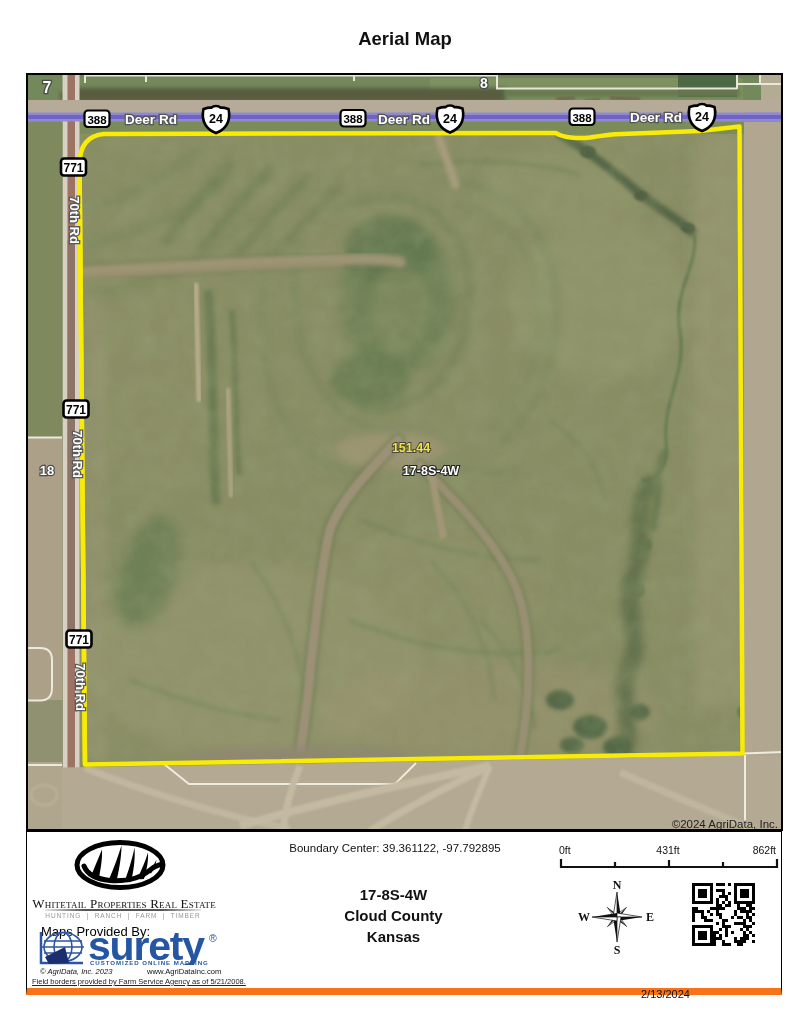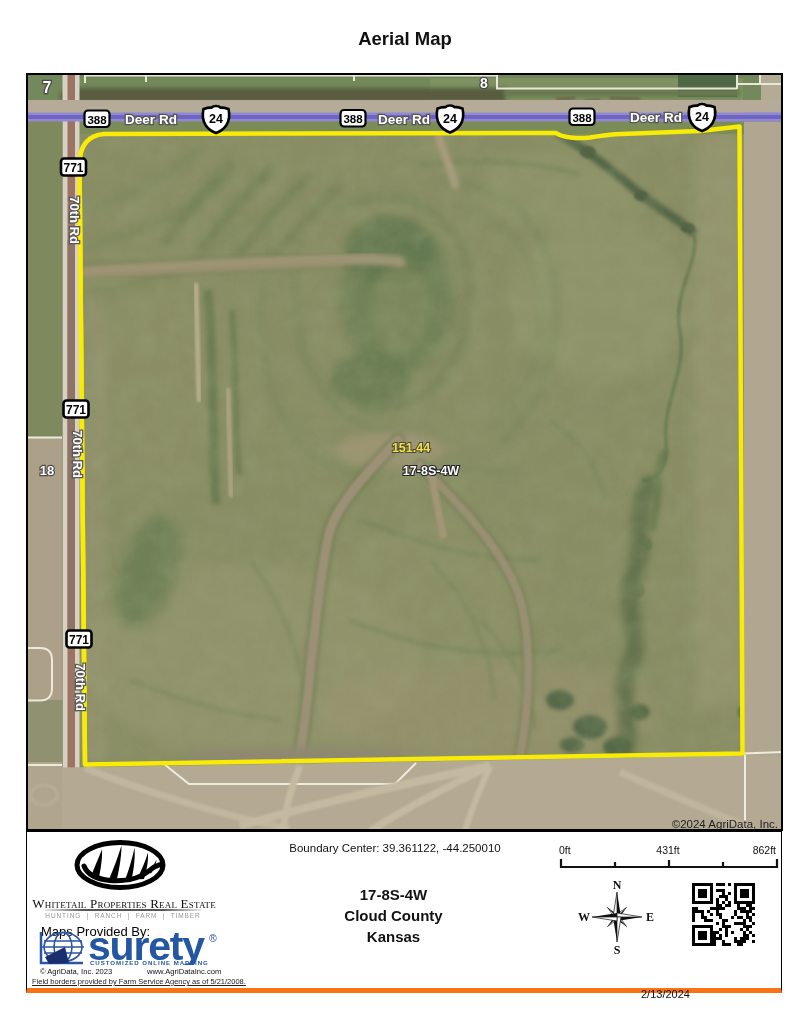--- a/index.html
+++ b/index.html
@@ -284,21 +284,21 @@
 
     <text x="778" y="828" font-size="11.5" text-anchor="end" fill="#222">©2024 AgriData, Inc.</text>
   </g>
 
   <rect x="27" y="74" width="755" height="756" fill="none" stroke="#000" stroke-width="2"></rect>
 </svg>
 </div>
 
 <div class="abs" style="left:26px;top:830.5px;width:754px;height:145px;border:1.5px solid #000;background:#fff;"></div>
 
-<div class="abs" style="left:26px;top:977px;width:754px;height:11px;border-left:1.5px solid #000;border-right:1.5px solid #000;border-bottom:5px solid #f97316;font-size:7.5px;color:#222;background:#fff;">
+<div class="abs" style="left:26px;top:977px;width:754px;height:11px;border-left:1.5px solid #000;border-right:1.5px solid #000;border-bottom:7px solid #f97316;font-size:7.5px;color:#222;background:#fff;">
   <span style="margin-left:5px;text-decoration:underline;">Field borders provided by Farm Service Agency as of 5/21/2008.</span>
 </div>
 
 <div class="abs" style="left:66px;top:837px;width:108px;height:56px;">
 <svg width="108" height="56" viewBox="0 0 108 56">
   <ellipse cx="54" cy="28" rx="43" ry="22.5" fill="#fff" stroke="#000" stroke-width="5"></ellipse>
 
   <path d="M 18,29 C 21,37 30,42 44,43.5 C 60,44.5 75,41 84,33 C 88,29.5 91.5,28.5 94.5,27.5" fill="none" stroke="#000" stroke-width="5" stroke-linecap="round"></path>
 
   <g fill="#000">
@@ -329,24 +329,24 @@
     <path d="M 5,10 L 43,10 M 3,16 L 45,16 M 5,22 L 43,22"></path>
   </g>
   <path d="M 6,26 L 26,16 L 30,32 L 10,33 Z" fill="#1b2f6e"></path>
 
   <text x="49" y="28.5" font-size="41" font-weight="bold" fill="#2456a4" font-family="Liberation Sans,sans-serif" letter-spacing="-1.2">surety</text>
   <text x="170" y="11" font-size="10.5" fill="#2456a4" font-family="Liberation Sans,sans-serif">®</text>
   <text x="51" y="33.5" font-size="6.1" font-weight="bold" fill="#2456a4" letter-spacing="0.95" font-family="Liberation Sans,sans-serif">CUSTOMIZED ONLINE MAPPING</text>
 </svg>
 </div>
 
-<div class="abs" style="left:40px;top:966.5px;font-size:7.6px;color:#111;">© AgriData, Inc. 2023</div>
+<div class="abs" style="left:40px;top:966.5px;font-size:7.6px;color:#111;font-style:italic;">© AgriData, Inc. 2023</div>
 <div class="abs" style="left:147px;top:966.5px;font-size:7.6px;color:#111;text-align:right;">www.AgriDataInc.com</div>
 
-<div class="abs" style="left:250px;top:842px;width:290px;text-align:center;font-size:11.5px;color:#111;white-space:nowrap;">Boundary Center: 39.361122, -44.250010</div>
+<div class="abs" style="left:250px;top:842px;width:290px;text-align:center;font-size:11.5px;color:#111;white-space:nowrap;">Boundary Center: 39.361122, -97.792895</div>
 
 <div class="abs" style="left:250px;top:884px;width:287px;text-align:center;font-size:15px;font-weight:bold;color:#111;line-height:21px;">17-8S-4W<br>Cloud County<br>Kansas</div>
 
 <div class="abs" style="left:552px;top:840px;width:232px;height:32px;">
 <svg width="232" height="32" viewBox="0 0 232 32">
   <text x="7" y="14" font-size="10.5" fill="#111" font-family="Liberation Sans,sans-serif">0ft</text>
   <text x="116" y="14" font-size="10.5" fill="#111" text-anchor="middle" font-family="Liberation Sans,sans-serif">431ft</text>
   <text x="224" y="14" font-size="10.5" fill="#111" text-anchor="end" font-family="Liberation Sans,sans-serif">862ft</text>
   <path d="M 9,19 L 9,27 L 225,27 L 225,19 M 63,22 L 63,27 M 117,20 L 117,27 M 171,22 L 171,27" stroke="#111" stroke-width="2.2" fill="none"></path>
 </svg>

